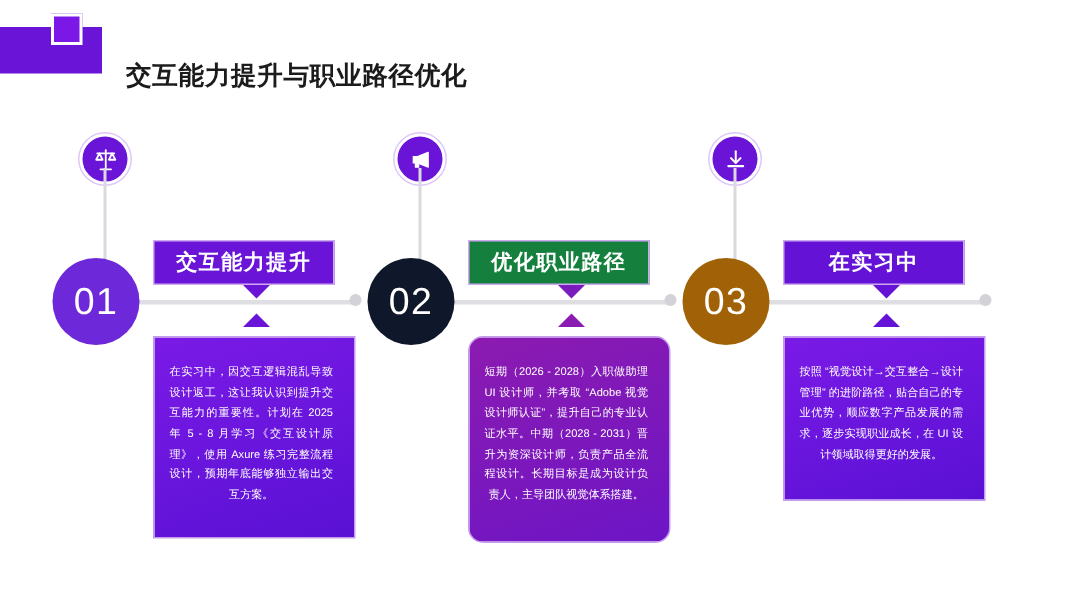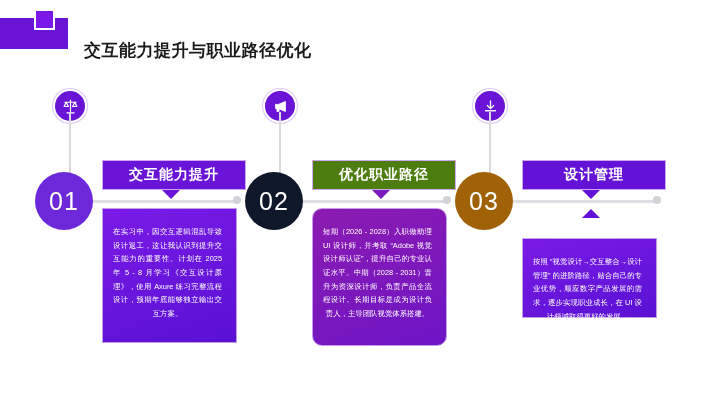--- a/index.html
+++ b/index.html
@@ -130,34 +130,34 @@
     letter-spacing: 1px;
   }
   .stage-2 .num-circle { background: #0f172a; }
   .stage-3 .num-circle { background: #a16207; }
 
   
   .title-chip {
     position: absolute;
     left: 72px;
     top: 160px;
-    width: 144px;
+    width: 121px;
     height: 30px;
     background: #6a14d8;
     border: 1px solid #cfa9f0;
     box-sizing: border-box;
     display: flex;
     align-items: center;
     justify-content: center;
     color: #ffffff;
     font-size: 14px;
     font-weight: bold;
     letter-spacing: 1px;
   }
-  .stage-2 .title-chip { background: #4d7c0f; }
+  .stage-2 .title-chip { background: #15803d; }
   .stage-3 .title-chip { background: #6312d6; }
 
   
   .caret-down {
     position: absolute;
     left: 132px;
     top: 190px;
     width: 0;
     height: 0;
     border-left: 9px solid transparent;
@@ -178,42 +178,41 @@
     border-right: 9px solid transparent;
     border-bottom: 9px solid #6a14d8;
   }
   .stage-2 .caret-up { border-bottom-color: #8a1bb3; }
   .stage-3 .caret-up { border-bottom-color: #6312d6; }
 
   
   .body-panel {
     position: absolute;
     left: 72px;
-    top: 208px;
+    top: 224px;
     width: 135px;
     height: 135px;
     border: 1px solid #c49bec;
     box-sizing: border-box;
     background: linear-gradient(160deg, #7a1ae6 0%, #5a11d4 100%);
     color: #ffffff;
     font-size: 7.4px;
     line-height: 1.85;
     text-align: justify;
     text-align-last: center;
     padding: 16px 14px 10px 10px;
   }
   .stage-2 .body-panel {
     background: linear-gradient(160deg, #8c1bb0 0%, #6d15c6 100%);
     height: 138px;
     border-radius: 10px;
   }
   .stage-3 .body-panel {
     background: linear-gradient(160deg, #7a1ae6 0%, #5a11d4 100%);
-    height: 80px;
-    margin-top: 30px;
+    height: 110px;
   }
   .body-text { display: block; }
 </style>
 </head>
 <body>
 
 <div class="header">
   <div class="header-mark-bar"></div>
   <div class="header-mark-square"></div>
   <div class="header-title">交互能力提升与职业路径优化</div>
@@ -265,19 +264,19 @@
     <svg width="17" height="17" viewBox="0 0 24 24" fill="none" stroke="#ffffff" stroke-width="1.9" stroke-linecap="round" stroke-linejoin="round">
       <path d="M12 4v10"></path>
       <path d="M7.5 10.5L12 15l4.5-4.5"></path>
       <path d="M5 18h14"></path>
     </svg>
   </div>
   <div class="stem"></div>
   <div class="rail"></div>
   <div class="rail-dot"></div>
   <div class="num-circle">03</div>
-  <div class="title-chip">设计管理</div>
+  <div class="title-chip">在实习中</div>
   <div class="caret-down"></div>
   <div class="caret-up"></div>
   <div class="body-panel">
     <span class="body-text">按照 “视觉设计→交互整合→设计管理” 的进阶路径，贴合自己的专业优势，顺应数字产品发展的需求，逐步实现职业成长，在 UI 设计领域取得更好的发展。</span>
   </div>
 </div>
 
 </body></html>

